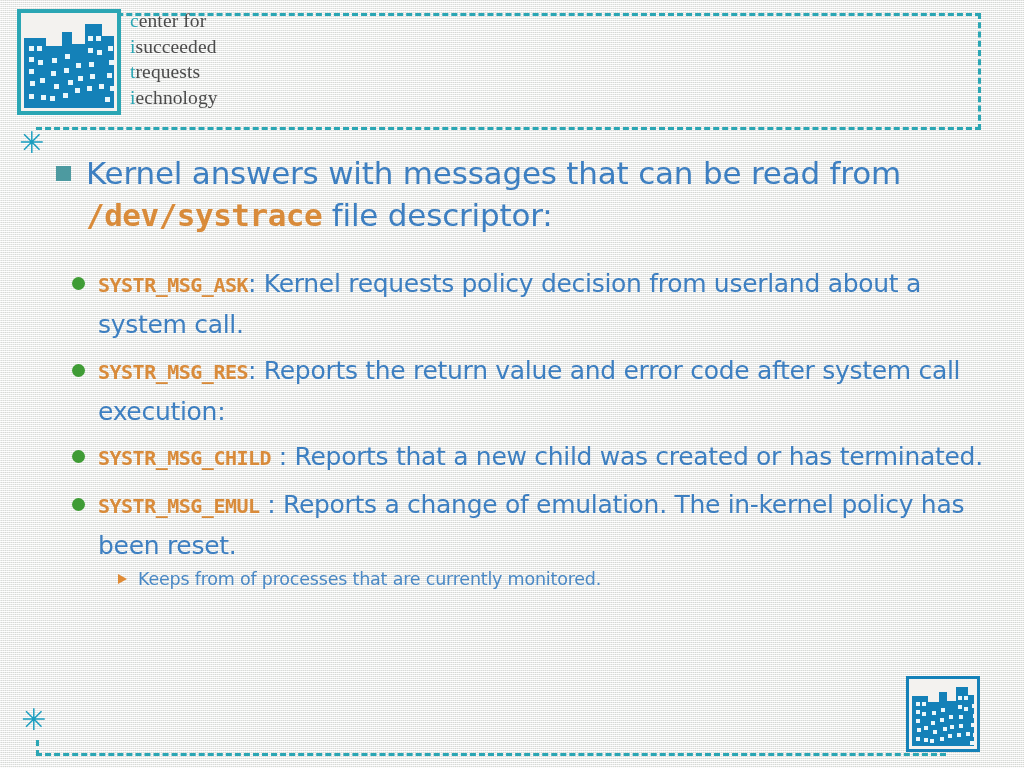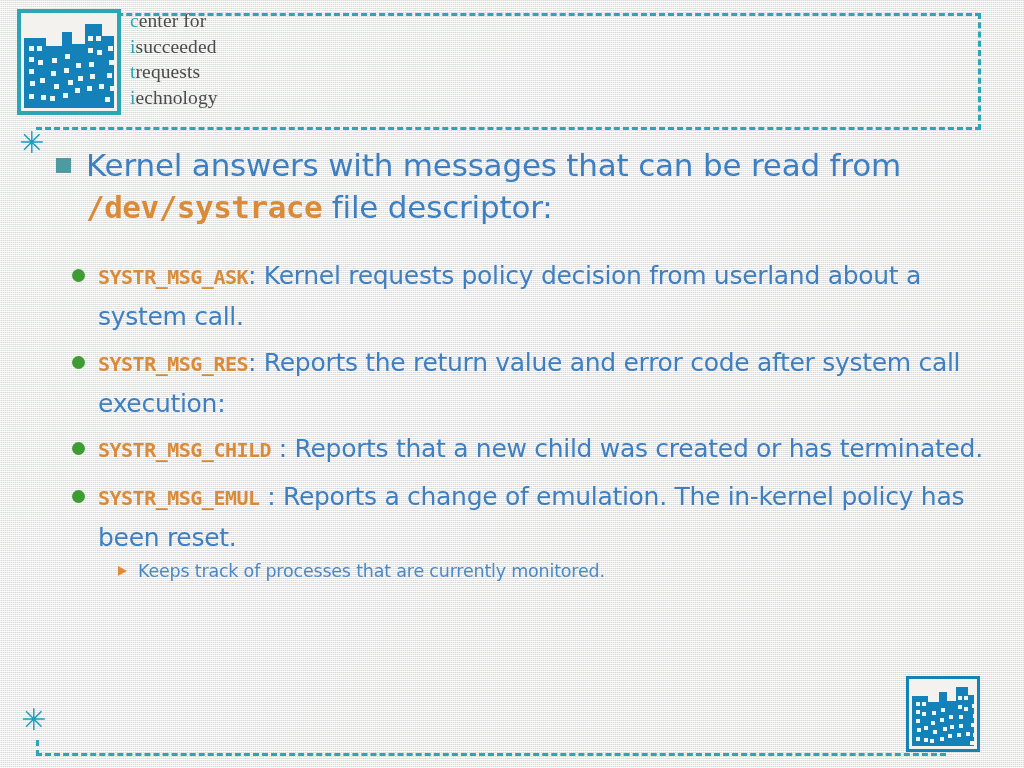--- a/index.html
+++ b/index.html
@@ -149,21 +149,21 @@
     width: 74px;
     height: 76px;
     border: 3px solid #1481b8;
     background: #f3f2ef;
     box-sizing: border-box;
   }
 
   
   #content {
     position: absolute;
-    left: 0; top: 132px;
+    left: 0; top: 140px;
     width: 1023px;
   }
 
   .lvl1 {
     position: relative;
     margin: 12px 0 0 54px;
     padding-left: 32px;
     width: 900px;
     font-family: "DejaVu Sans", sans-serif;
     font-size: 31px;
@@ -334,21 +334,21 @@
       </div>
 
       <div class="lvl2 gap-c">
         <span class="dot-bullet"></span><span class="code">SYSTR_MSG_CHILD</span><span> : Reports that a new child was created or has terminated.</span>
       </div>
 
       <div class="lvl2 gap-b">
         <span class="dot-bullet"></span><span class="code">SYSTR_MSG_EMUL</span><span> : Reports a change of emulation.  The in-kernel policy has been reset.</span>
       </div>
       <div class="lvl3">
-        <span class="tri-bullet"></span><span>Keeps track of processes that are currently monitored.</span>
+        <span class="tri-bullet"></span><span>Keeps from of processes that are currently monitored.</span>
       </div>
 
     </div>
   </div>
 
   <div id="dashed-bottom"></div>
 
   <div id="logo-corner">
     <div class="sky">
       <div class="bld" style="left:0px;  top:14px; width:16px; height:52px;"></div>

